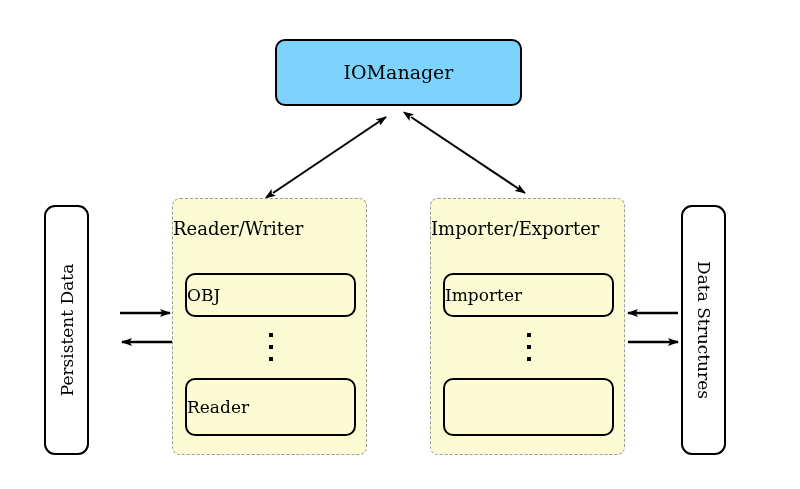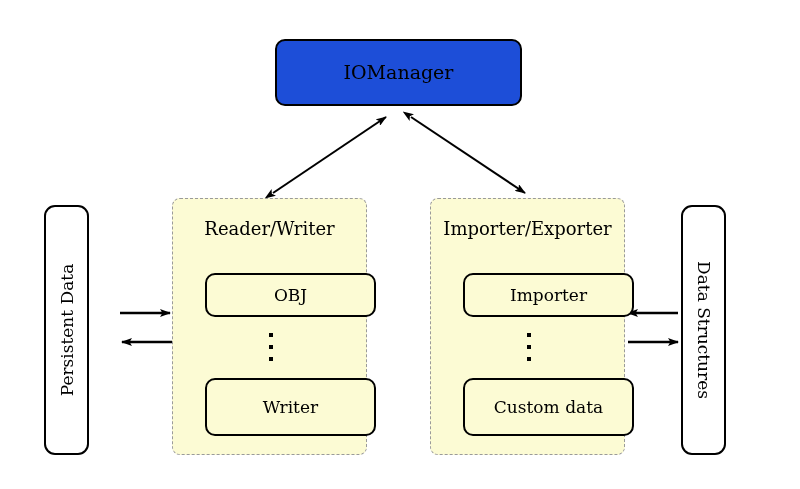--- a/index.html
+++ b/index.html
@@ -10,21 +10,21 @@
     overflow:hidden;
   }
   #stage{position:relative;width:800px;height:489px;}
 
   
   .node{
     position:absolute;
     box-sizing:border-box;
     border:2.6px solid #000000;
     border-radius:9px;
-    background:#1d4ed8;
+    background:#7dd3fc;
     display:flex;align-items:center;justify-content:center;
     text-align:center;
     color:#000000;
     line-height:1.18;
   }
 
   
   #io-manager{
     left:275px;top:39px;width:247px;height:67px;
     font-size:19px;
@@ -55,35 +55,34 @@
     box-sizing:border-box;
     background:#fcfbd4;
     border:1.6px dashed #9a9a9a;
     border-radius:8px;
   }
   #panel-readerwriter{left:172px;top:198px;width:195px;height:257px;}
   #panel-importerexporter{left:430px;top:198px;width:195px;height:257px;}
 
   .panel-title{
     position:absolute;left:0;right:0;top:19px;
-    text-align:center;font-size:18px;color:#000;white-space:nowrap;
+    font-size:18px;color:#000;white-space:nowrap;
   }
 
   
   .inner-box{
     position:absolute;
     box-sizing:border-box;
     border:2.6px solid #000000;
     border-radius:10px;
     background:#fcfbd4;
-    display:flex;align-items:center;justify-content:center;
+    display:flex;align-items:center;
     text-align:center;
     font-size:17px;line-height:1.22;
     color:#000000;
-    margin-left:20px;
   }
   .inner-top{left:12px;width:171px;top:74px;height:44px;}
   .inner-bottom{left:12px;width:171px;top:179px;height:58px;}
 
   
   .vdots{
     position:absolute;width:5px;
     display:flex;flex-direction:column;
     align-items:center;justify-content:space-between;
     height:28px;
@@ -142,39 +141,39 @@
     </div>
 
     <div class="vdots" style="left:95px;top:134px;">
       <i></i>
         <i></i>
         <i></i>
     </div>
 
     <div class="inner-box inner-bottom">
       <span>
-        <span>Writer</span><br>
+        <span>Reader</span><br>
       </span>
     </div>
   </div>
 
   <div class="panel" id="panel-importerexporter">
 
     <div class="panel-title">Importer/Exporter</div>
 
     <div class="inner-box inner-top">
       <span>Importer</span>
     </div>
 
     <div class="vdots" style="left:95px;top:134px;">
       <i></i>
         <i></i>
         <i></i>
     </div>
 
     <div class="inner-box inner-bottom">
       <span>
-        <span>Custom data</span><br>
+        <br>
       </span>
     </div>
   </div>
 
 </div>
 
 </body></html>

